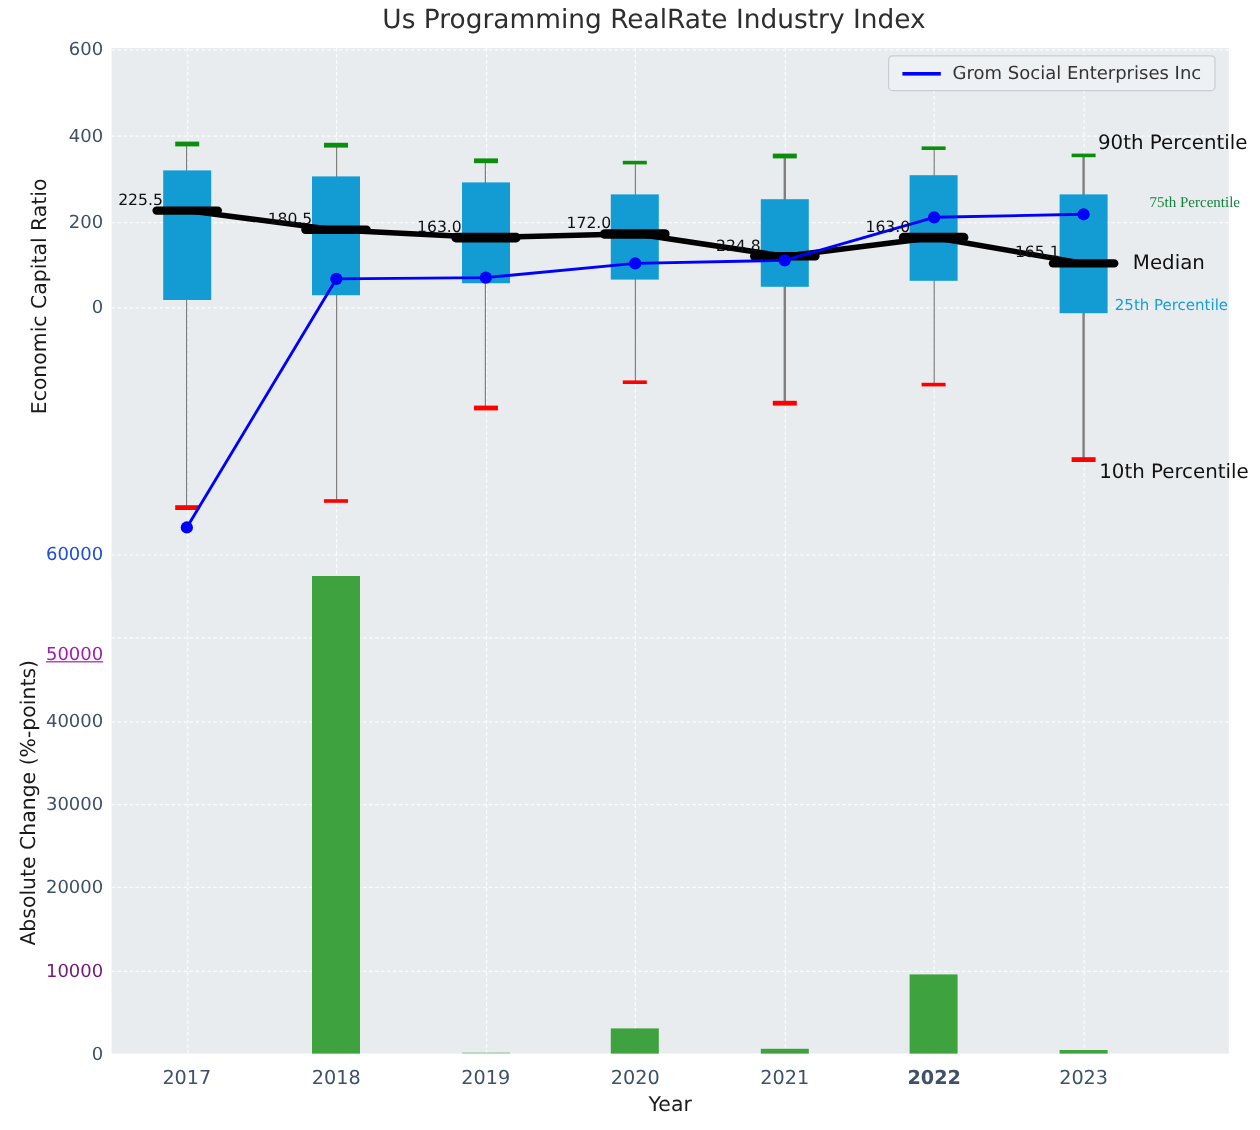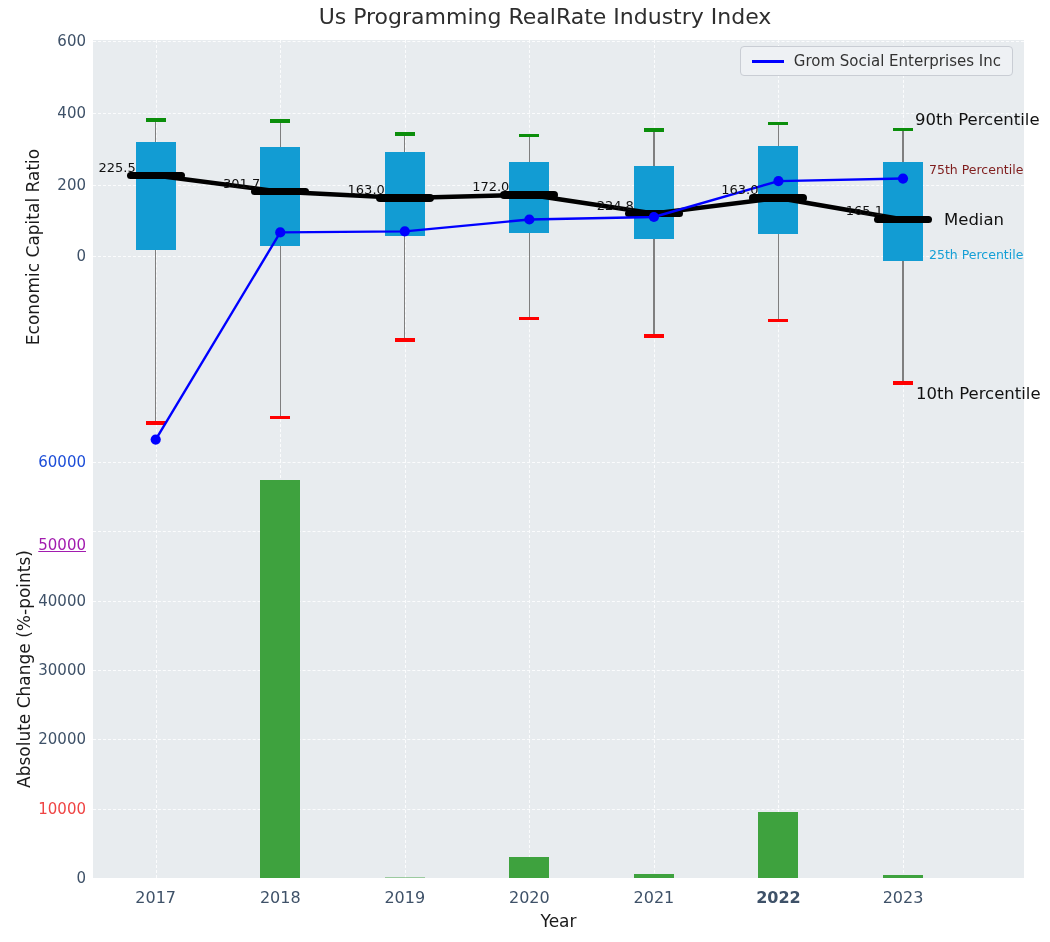--- a/index.html
+++ b/index.html
@@ -62,21 +62,21 @@
       <div class="bx" style="left: 42.7px; top: 102.314px; width: 40px; height: 107.34px; background: rgb(18, 156, 211);"></div>
       <div class="cap" style="left: 52.7px; top: 78.2562px; width: 20px; background: rgb(11, 142, 11);"></div>
       <div class="cap" style="left: 52.7px; top: 381.249px; width: 20px; background: rgb(255, 0, 0);"></div>
       <div class="medblob" style="left: 33.7px; top: 131.721px; width: 58px; background: rgb(0, 0, 0);"></div>
       <div class="medlabel" style="left: -31.3px; top: 119.521px;">225.5</div>
       <div class="whisker" style="left: 186.55px; top: 80.7742px; height: 296.89px; background: rgb(127, 127, 127);"></div>
       <div class="bx" style="left: 167.25px; top: 106.622px; width: 40px; height: 99.442px; background: rgb(18, 156, 211);"></div>
       <div class="cap" style="left: 177.25px; top: 78.9742px; width: 20px; background: rgb(11, 142, 11);"></div>
       <div class="cap" style="left: 177.25px; top: 375.864px; width: 20px; background: rgb(255, 0, 0);"></div>
       <div class="medblob" style="left: 158.25px; top: 147.876px; width: 58px; background: rgb(0, 0, 0);"></div>
-      <div class="medlabel" style="left: 93.25px; top: 135.676px;">301.7</div>
+      <div class="medlabel" style="left: 93.25px; top: 135.676px;">180.5</div>
       <div class="whisker" style="left: 311.1px; top: 94.0571px; height: 206.064px; background: rgb(127, 127, 127);"></div>
       <div class="bx" style="left: 291.8px; top: 112.007px; width: 40px; height: 84.3642px; background: rgb(18, 156, 211);"></div>
       <div class="cap" style="left: 301.8px; top: 92.2571px; width: 20px; background: rgb(11, 142, 11);"></div>
       <div class="cap" style="left: 301.8px; top: 298.321px; width: 20px; background: rgb(255, 0, 0);"></div>
       <div class="medblob" style="left: 282.8px; top: 154.158px; width: 58px; background: rgb(0, 0, 0);"></div>
       <div class="medlabel" style="left: 217.8px; top: 141.958px;">163.0</div>
       <div class="whisker" style="left: 435.65px; top: 95.4931px; height: 183.088px; background: rgb(127, 127, 127);"></div>
       <div class="bx" style="left: 416.35px; top: 122.418px; width: 40px; height: 70.3633px; background: rgb(18, 156, 211);"></div>
       <div class="cap" style="left: 426.35px; top: 93.6931px; width: 20px; background: rgb(11, 142, 11);"></div>
       <div class="cap" style="left: 426.35px; top: 276.781px; width: 20px; background: rgb(255, 0, 0);"></div>
@@ -134,26 +134,26 @@
       <div class="gl-v" style="left: 810px;"></div>
       <div class="bar" style="left: 790px; top: 414.534px; width: 40px; height: 3.466px; background: rgb(62, 162, 62);"></div>
     </div>
 
   <div class="xlabel">Year</div>
 <div class="ytick" style="left: 22px; top: 247.475px; color: rgb(62, 81, 104);">0</div>
     <div class="ytick" style="left: 22px; top: 175.676px; color: rgb(62, 81, 104);">200</div>
     <div class="ytick" style="left: 22px; top: 103.876px; color: rgb(62, 81, 104);">400</div>
     <div class="ytick" style="left: 22px; top: 32.077px; color: rgb(62, 81, 104);">600</div>
     <div class="ann" style="left: 915px; top: 119.39px; font-size: 16.5px; color: rgb(17, 17, 17);">90th Percentile</div>
-    <div class="ann" style="left: 929px; top: 168.7px; font-size: 12.5px; color: #7f1d1d;">75th Percentile</div>
+    <div class="ann" style="left: 958px; top: 168.7px; font-size: 12.5px; color: #15803d; font-family: Liberation Serif, serif;">75th Percentile</div>
     <div class="ann" style="left: 944px; top: 219.498px; font-size: 16.5px; color: rgb(17, 17, 17);">Median</div>
     <div class="ann" style="left: 929px; top: 254.142px; font-size: 12.5px; color: rgb(20, 159, 214);">25th Percentile</div>
     <div class="ann" style="left: 916px; top: 393.201px; font-size: 16.5px; color: rgb(17, 17, 17);">10th Percentile</div>
     <div class="ytick" style="left: 22px; top: 869px; color: rgb(62, 81, 104);">0</div>
-    <div class="ytick" style="left: 22px; top: 799.68px; color: #ef4444;">10000</div>
+    <div class="ytick" style="left: 22px; top: 799.68px; color: #701a75;">10000</div>
     <div class="ytick" style="left: 22px; top: 730.36px; color: rgb(62, 81, 104);">20000</div>
     <div class="ytick" style="left: 22px; top: 661.04px; color: rgb(62, 81, 104);">30000</div>
     <div class="ytick" style="left: 22px; top: 591.72px; color: rgb(62, 81, 104);">40000</div>
     <div class="ytick" style="left: 22px; top: 536px; color: #a21caf; text-decoration: underline;">50000</div>
     <div class="ytick" style="left: 22px; top: 453.08px; color: #1d4ed8;">60000</div>
     <div class="xtick" style="left: 110.7px; top: 888px; color: rgb(62, 81, 104);">2017</div>
     <div class="xtick" style="left: 235.25px; top: 888px; color: rgb(62, 81, 104);">2018</div>
     <div class="xtick" style="left: 359.8px; top: 888px; color: rgb(62, 81, 104);">2019</div>
     <div class="xtick" style="left: 484.35px; top: 888px; color: rgb(62, 81, 104);">2020</div>
     <div class="xtick" style="left: 608.9px; top: 888px; color: rgb(62, 81, 104);">2021</div>

